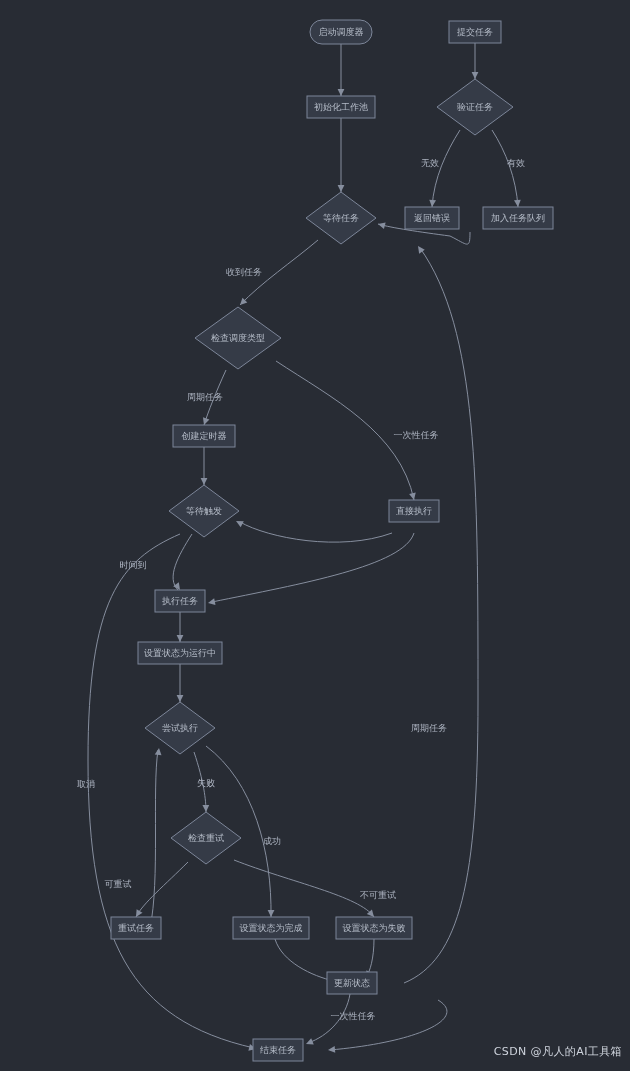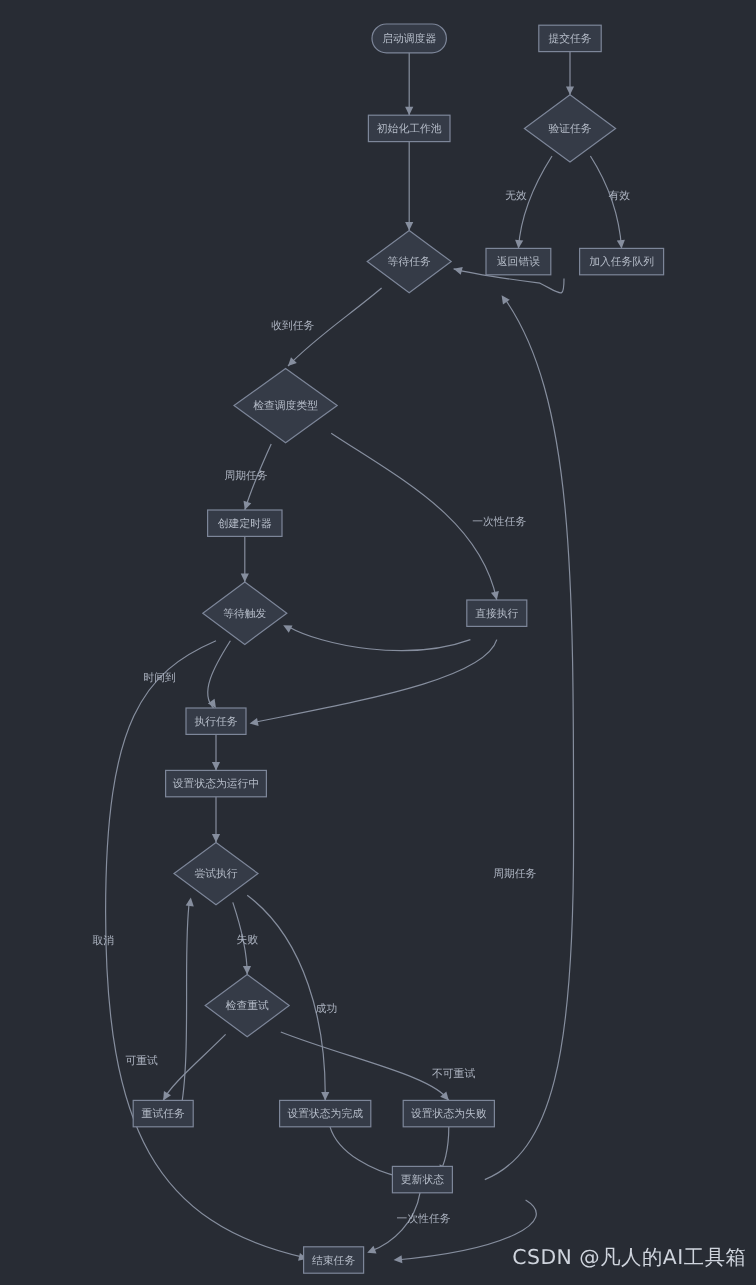--- a/index.html
+++ b/index.html
@@ -50,21 +50,21 @@
     font-family: "DejaVu Sans", "Liberation Sans", sans-serif;
     text-anchor: middle;
     dominant-baseline: middle;
     pointer-events: none;
   }
   .watermark {
     position: absolute;
     right: 8px;
     bottom: 12px;
     color: #cfd4dd;
-    font-size: 17px;
+    font-size: 11px;
     font-family: "DejaVu Sans", "Liberation Sans", sans-serif;
     letter-spacing: .4px;
     white-space: nowrap;
   }
 </style>
 </head>
 <body>
 
 <div id="flow-root">
   <svg class="flow" id="flow-svg" viewBox="0 0 630 1071">

